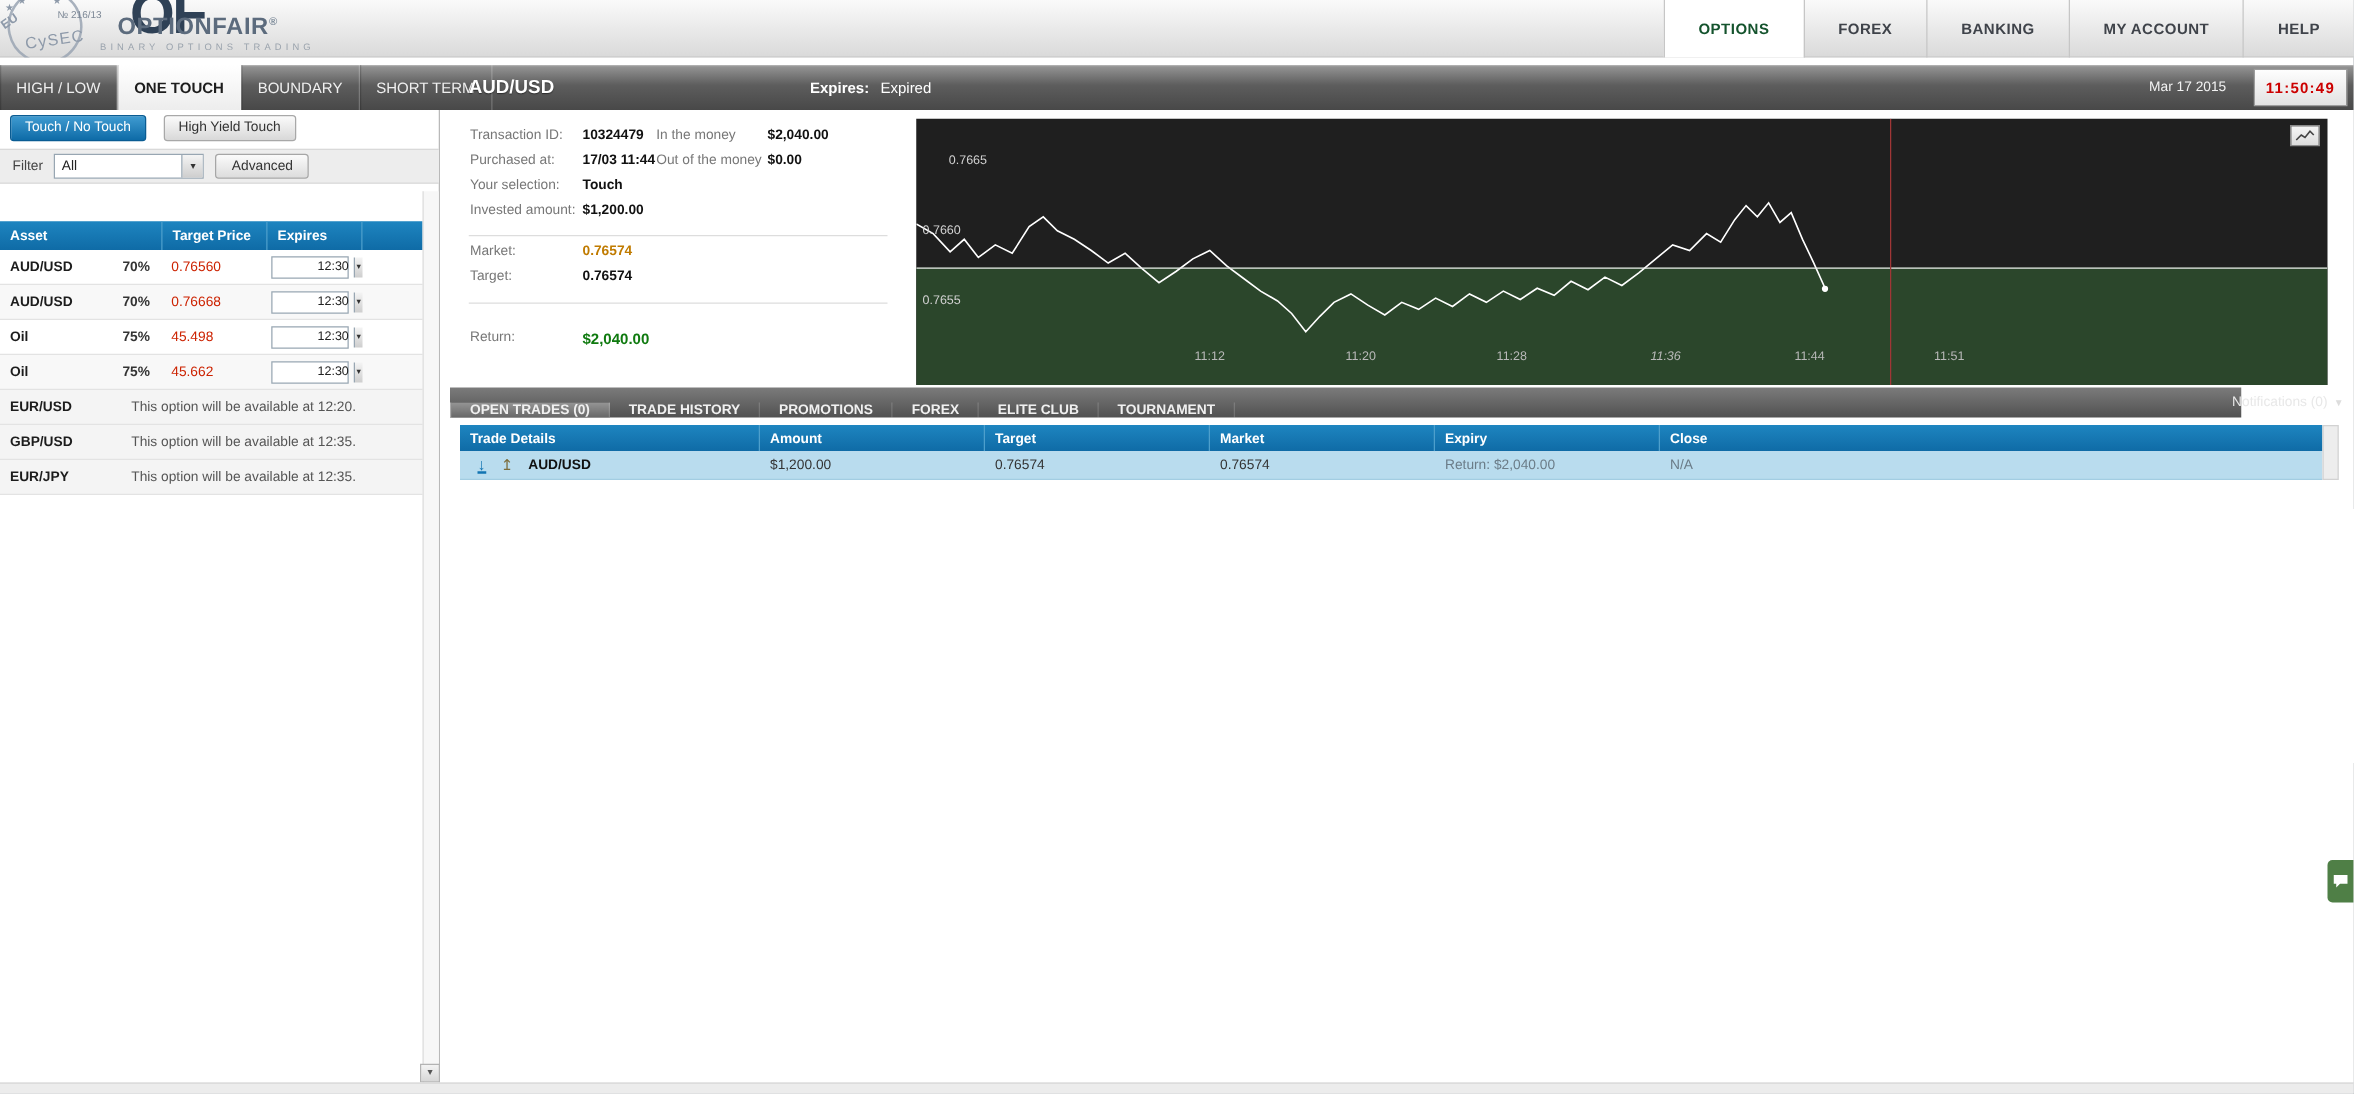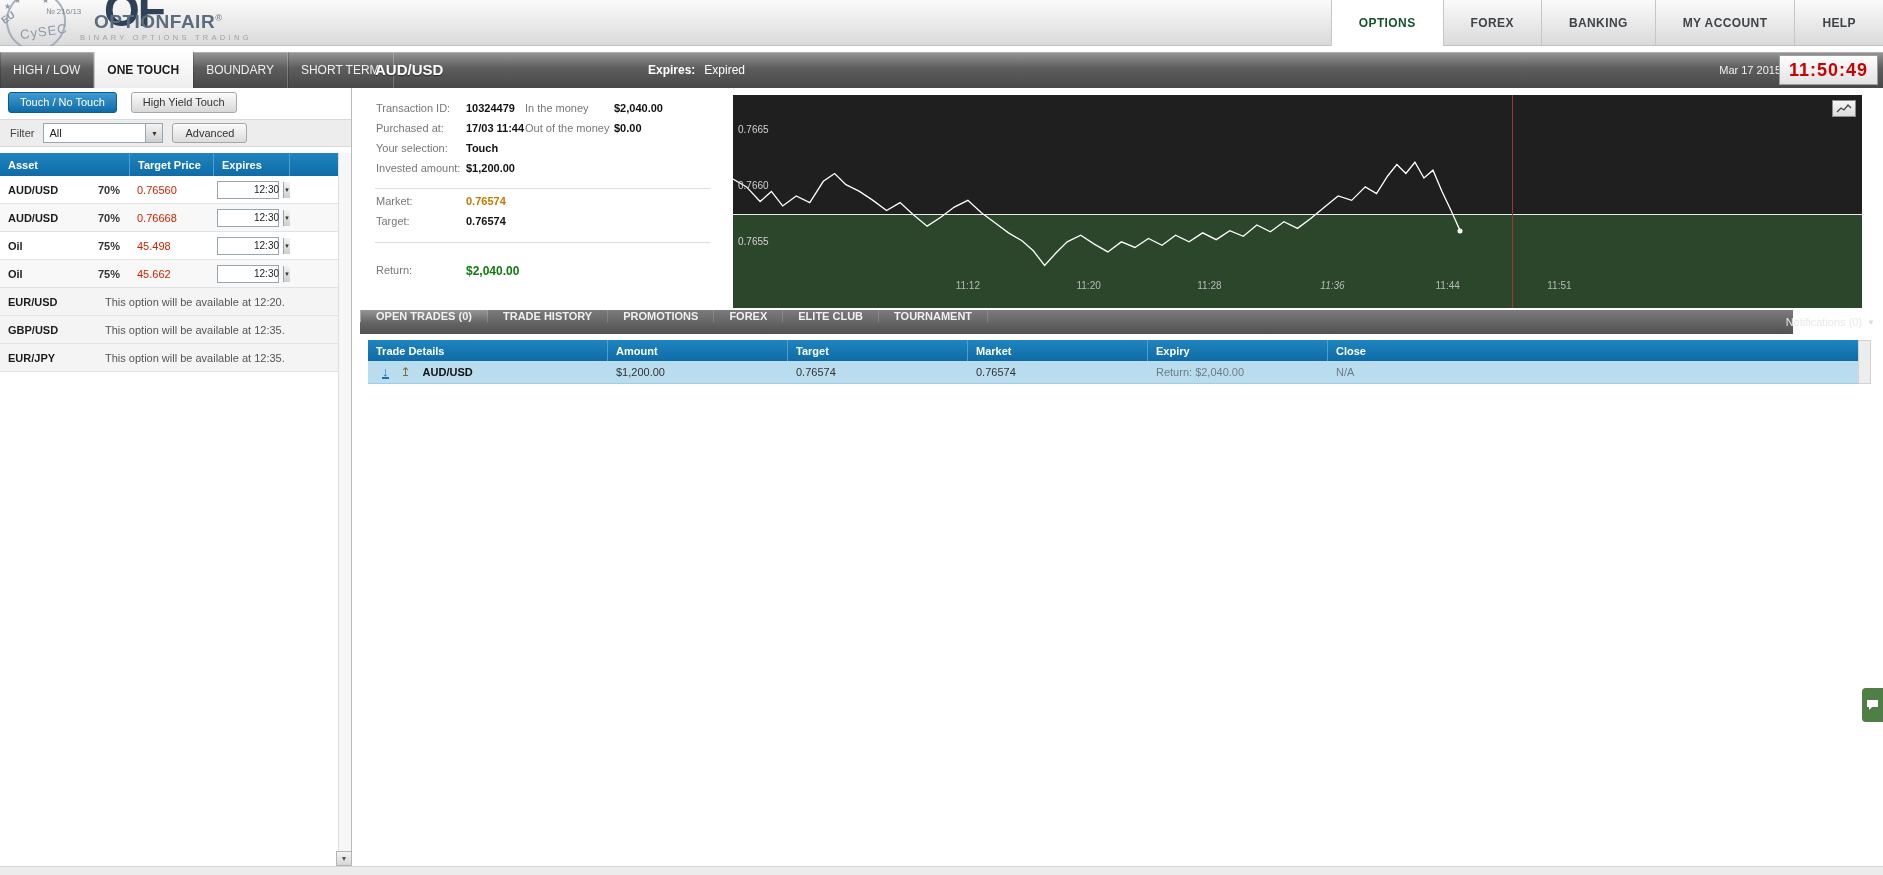--- a/index.html
+++ b/index.html
@@ -25,36 +25,36 @@
 
   
   .sub-header{position:absolute;top:52px;left:0;right:0;height:36px;background:linear-gradient(#979797,#5d5d5d 45%,#484848);box-shadow:inset 0 1px rgba(255,255,255,.25);}
   .option-tabs{position:absolute;left:0;top:0;height:36px;display:flex;}
   .opt-tab{display:flex;align-items:center;padding:0 13px;color:#efefef;font-size:12px;border-right:1px solid rgba(255,255,255,.22);box-shadow:inset 1px 0 rgba(0,0,0,.18);cursor:pointer;}
   .opt-tab.active{background:linear-gradient(#ffffff,#ededed);color:#1d1d1d;font-weight:bold;}
   .pair-title{position:absolute;left:375px;top:0;line-height:36px;color:#fff;font-size:15px;font-weight:bold;text-shadow:0 1px 1px rgba(0,0,0,.5);}
   .expires-wrap{position:absolute;left:648px;top:0;line-height:36px;color:#fff;font-size:12px;display:flex;gap:9px;}
   .expires-label{font-weight:bold;}
   .header-date{position:absolute;right:102px;top:0;line-height:36px;color:#f2f2f2;font-size:11px;}
-  .clock{position:absolute;right:5px;top:3px;height:30px;line-height:28px;padding:0 9px;background:linear-gradient(#fefefe,#e2e2e2);border:1px solid #9d9d9d;color:#cc0000;font-size:18px;font-weight:bold;letter-spacing:1px;}
+  .clock{position:absolute;right:5px;top:3px;height:30px;line-height:28px;padding:0 9px;background:linear-gradient(#fefefe,#e2e2e2);border:1px solid #9d9d9d;color:#cc0000;font-size:12px;font-weight:bold;letter-spacing:1px;}
 
   
   .sidebar{position:absolute;top:88px;left:0;width:352px;height:778px;background:#fff;border-right:1px solid #b9b9b9;}
   .subtabs{position:absolute;top:4px;left:8px;display:flex;gap:14px;}
   .subtab{height:21px;line-height:19px;padding:0 11px;border-radius:3px;font-size:11px;cursor:pointer;}
   .subtab.active{background:linear-gradient(#3f9bd1,#0e6ba7);border:1px solid #0a5c93;color:#fff;}
   .subtab.inactive{background:linear-gradient(#fbfbfb,#d8d8d8);border:1px solid #a8a8a8;color:#333;}
   .filter-bar{position:absolute;top:31px;left:0;right:0;height:28px;background:#ededed;border-top:1px solid #d9d9d9;border-bottom:1px solid #d9d9d9;display:flex;align-items:center;padding:0 10px;gap:9px;}
   .filter-label{color:#444;}
   .select-box{display:flex;align-items:center;height:20px;background:#fff;border:1px solid #98a6b2;width:120px;cursor:pointer;}
   .select-box .txt{flex:1;padding:0 5px;font-size:11px;color:#222;overflow:hidden;}
   .select-box .btn{width:17px;align-self:stretch;background:linear-gradient(#f4f4f4,#cecece);border-left:1px solid #98a6b2;display:flex;align-items:center;justify-content:center;font-size:7px;color:#333;}
   .advanced-btn{height:20px;line-height:18px;padding:0 12px;background:linear-gradient(#fbfbfb,#dcdcdc);border:1px solid #a6a6a6;border-radius:3px;color:#333;cursor:pointer;}
   .asset-table{position:absolute;top:65px;left:0;width:339px;}
-  .at-header{display:flex;height:23px;background:linear-gradient(#1e85c0,#0f6ba6);color:#fff;font-weight:bold;}
+  .at-header{display:flex;height:23px;background:linear-gradient(#1e85c0,#0f6ba6);color:#fff;font-weight:bold;margin-top:24px;}
   .at-h{display:flex;align-items:center;padding-left:8px;border-right:1px solid #4d9fcc;height:23px;}
   .h-asset{width:130px;}.h-price{width:84px;}.h-expires{width:76px;}.h-fill{flex:1;border-right:none;}
   .asset-row{display:flex;align-items:center;height:28px;border-bottom:1px solid #e3e3e3;background:#fff;cursor:pointer;}
   .asset-row.alt{background:#f8f8f8;}
   .asset-row.unavailable{background:#f4f4f4;cursor:default;}
   .c-asset{width:130px;display:flex;justify-content:space-between;align-items:center;padding:0 10px 0 8px;}
   .asset-name{font-weight:bold;color:#1c1c1c;}
   .asset-payout{font-weight:bold;color:#333;}
   .c-price{width:84px;padding-left:7px;color:#cc2200;}
   .c-exp{width:76px;display:flex;align-items:center;padding-left:3px;}
@@ -83,21 +83,21 @@
   .chart-below{position:absolute;left:0;right:0;bottom:0;top:56%;background:#2b462b;}
   .chart-target{position:absolute;left:0;right:0;top:56%;height:1px;background:#eaeaea;}
   .chart-expiry{position:absolute;top:0;bottom:0;left:69%;width:1px;background:#a03636;}
   .chart-svg{position:absolute;left:0;top:0;width:100%;height:100%;}
   .chart-ytick{position:absolute;left:5px;transform:translateY(-50%);color:#d2d2d2;font-size:10px;}
   .chart-xtick{position:absolute;bottom:17px;transform:translateX(-50%);color:#b9b9b9;font-size:10px;}
   .chart-dot{position:absolute;width:5px;height:5px;border-radius:50%;background:#fff;transform:translate(-50%,-50%);}
   .chart-tool{position:absolute;top:5px;right:6px;width:24px;height:17px;background:linear-gradient(#f6f6f6,#dcdcdc);border:1px solid #8a8a8a;display:flex;align-items:center;justify-content:center;cursor:pointer;}
 
   
-  .bottom-tabs{position:absolute;left:0;top:222px;width:1433px;height:24px;background:linear-gradient(#7b7b7b,#515151);display:flex;align-items:flex-start;}
+  .bottom-tabs{position:absolute;left:0;top:222px;width:1433px;height:24px;background:linear-gradient(#7b7b7b,#515151);display:flex;align-items:flex-end;}
   .btab{display:flex;align-items:center;padding:0 15px;color:#f0f0f0;font-size:11px;font-weight:bold;border-right:1px solid rgba(255,255,255,.16);cursor:pointer;}
   .btab.active{background:linear-gradient(#959595,#676767);border-left:1px solid #ababab;}
   .notifications{position:absolute;right:8px;top:222px;height:24px;display:flex;align-items:center;gap:5px;color:#e8e8e8;font-size:11px;cursor:pointer;}
   .notif-chev{font-size:8px;color:#ddd;}
   .trades-header{position:absolute;left:8px;top:252px;width:1490px;height:21px;display:flex;background:linear-gradient(#1e85c0,#0f6ba6);color:#fff;font-weight:bold;}
   .th-cell{display:flex;align-items:center;padding-left:8px;height:21px;border-right:1px solid #4d9fcc;}
   .w-details{width:240px;}.w-col{width:180px;}.w-close{flex:1;border-right:none;}
   .trades-row{position:absolute;left:8px;top:273px;width:1490px;height:23px;display:flex;align-items:center;background:#b9dcee;border-bottom:1px solid #a3cde2;cursor:pointer;}
   .tr-details{width:240px;display:flex;align-items:center;gap:12px;padding-left:14px;}
   .dl-icon{color:#1274b2;font-weight:bold;font-size:13px;line-height:11px;border-bottom:2px solid #1274b2;cursor:pointer;}
@@ -315,21 +315,21 @@
 
     <div class="chart" id="price-chart" style="background: rgb(31, 31, 31);">
       <div class="chart-below" id="chart-below-zone" style="top: 55.7895%; background: rgb(43, 70, 43);"></div>
       <svg class="chart-svg" id="chart-svg" viewBox="0 0 1000 400" preserveAspectRatio="none">
         <polyline id="chart-polyline" fill="none" stroke="#ffffff" stroke-width="1.3" vector-effect="non-scaling-stroke" points="0.0,157.9 12.0,172.6 24.0,200.0 34.0,181.1 44.0,208.4 56.0,189.5 68.0,202.1 80.0,162.1 90.0,147.4 100.0,168.4 112.0,181.1 124.0,197.9 136.0,216.8 148.0,202.1 160.0,225.3 172.0,246.3 184.0,229.5 196.0,210.5 208.0,197.9 220.0,221.1 232.0,240.0 244.0,258.9 256.0,273.7 266.0,292.6 276.0,320.0 286.0,296.8 296.0,275.8 308.0,263.2 320.0,280.0 332.0,294.7 344.0,275.8 356.0,286.3 368.0,269.5 380.0,282.1 392.0,263.2 404.0,275.8 416.0,258.9 428.0,271.6 440.0,254.7 452.0,265.3 464.0,244.2 476.0,256.8 488.0,237.9 500.0,250.5 512.0,231.6 524.0,210.5 536.0,189.5 548.0,197.9 560.0,172.6 570.0,185.3 580.0,151.6 588.0,130.5 596.0,147.4 604.0,126.3 612.0,155.8 620.0,141.1 628.0,181.1 636.0,216.8 644.0,254.7"></polyline>
       </svg>
       <div class="chart-target" id="chart-target-line" style="top: 55.7895%;"></div>
       <div class="chart-expiry" id="chart-expiry-line" style="left: 69%; background: rgb(160, 54, 54);"></div>
       <div class="chart-dot" id="chart-end-dot" style="left: 64.4%; top: 63.6842%;"></div>
       <div id="chart-yticks">
-          <div class="chart-ytick" style="top: 15.7895%;">0.7665</div>
+          <div class="chart-ytick" style="top: 15.7895%; margin-left: 21px;">0.7665</div>
           <div class="chart-ytick" style="top: 42.1053%;">0.7660</div>
           <div class="chart-ytick" style="top: 68.4211%;">0.7655</div>
         </div>
       <div id="chart-xticks">
           <div class="chart-xtick" style="left: 20.8%;">11:12</div>
           <div class="chart-xtick" style="left: 31.5%;">11:20</div>
           <div class="chart-xtick" style="left: 42.2%;">11:28</div>
           <div class="chart-xtick" style="left: 53.1%; font-style: italic;">11:36</div>
           <div class="chart-xtick" style="left: 63.3%;">11:44</div>
           <div class="chart-xtick" style="left: 73.2%;">11:51</div>

